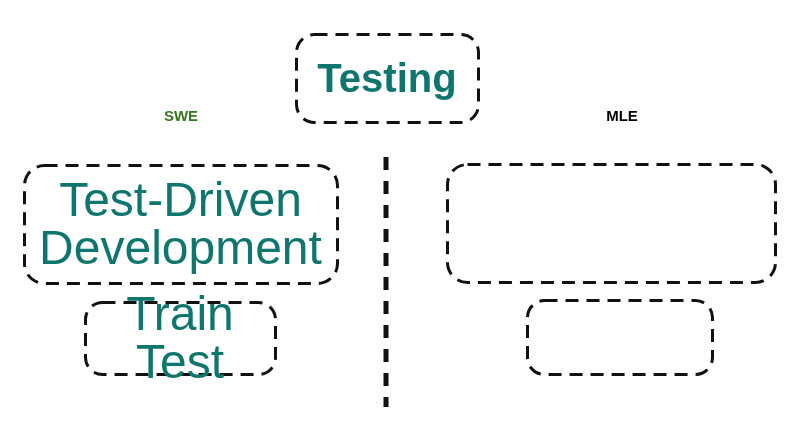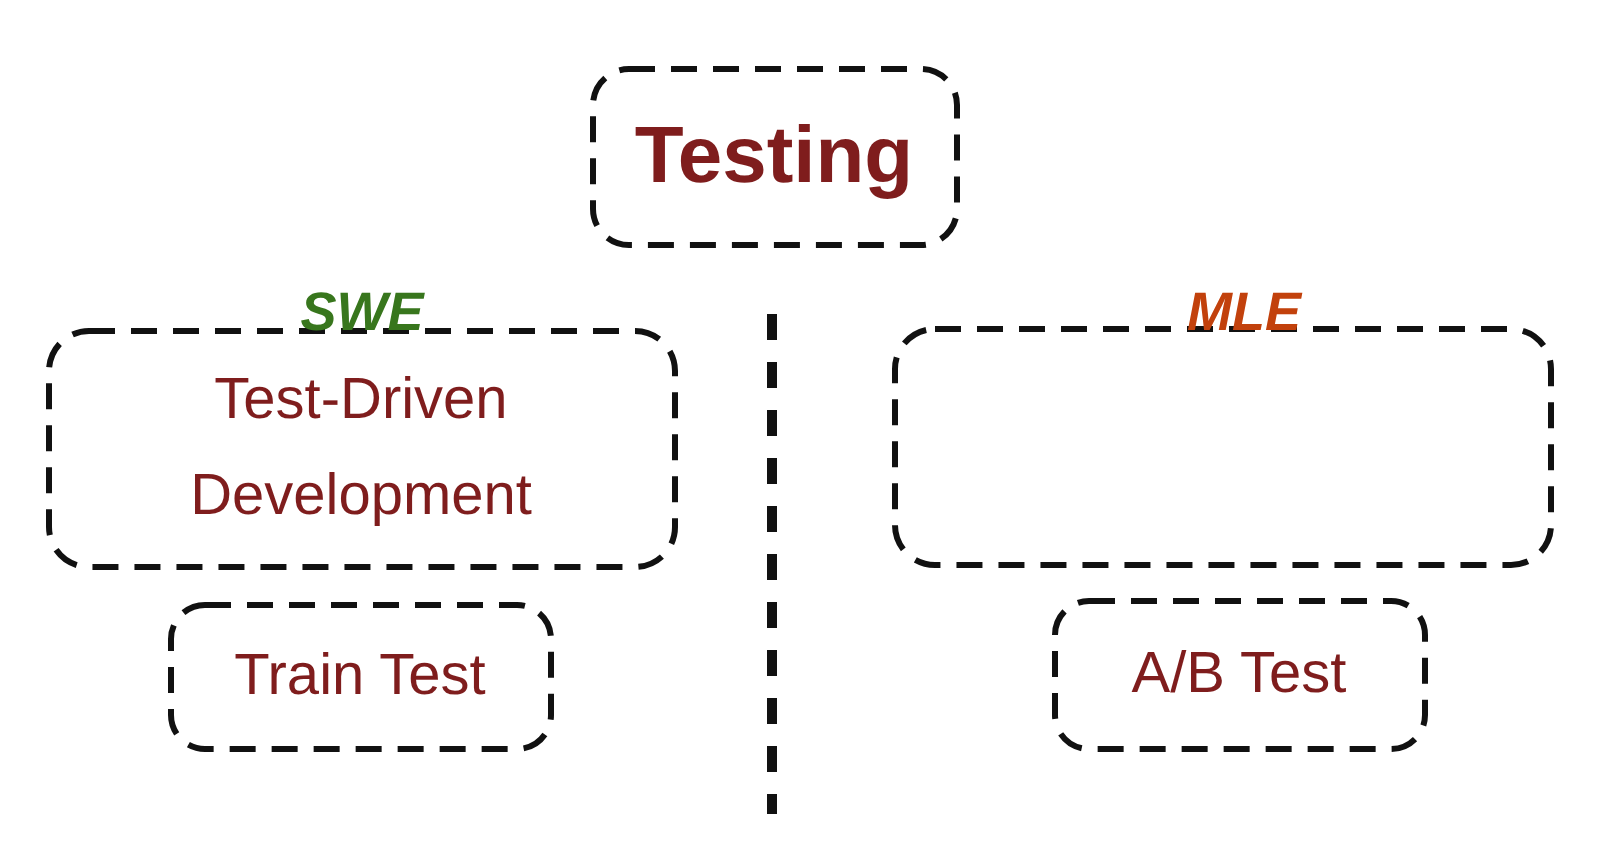--- a/index.html
+++ b/index.html
@@ -21,37 +21,35 @@
     top: 0;
     width: 800px;
     height: 424px;
   }
   .label {
     position: absolute;
     display: flex;
     align-items: center;
     justify-content: center;
     text-align: center;
-    color: #7f1d1d;
+    color: #0f766e;
   }
   .box-label {
-    font-size: 29px;
+    font-size: 48px;
     line-height: 48px;
     font-weight: 400;
   }
   .root-label {
     font-size: 40px;
     line-height: 44px;
     font-weight: 700;
   }
   .col-heading {
-    font-size: 27px;
+    font-size: 15px;
     font-weight: 700;
-    font-style: italic;
-    margin-top: 41px;
   }
   
   .pos-testing   { left: 295px; top: 33px;  width: 184px; height: 90px;  }
   .pos-swe       { left: 121px; top: 101px; width: 120px; height: 28px;  }
   .pos-mle       { left: 562px; top: 101px; width: 120px; height: 28px;  }
   .pos-tdd       { left: 23px;  top: 164px; width: 315px; height: 120px; }
   .pos-traintest { left: 446px; top: 163px; width: 330px; height: 120px; }
   .pos-unittest  { left: 84px;  top: 301px; width: 192px; height: 74px;  }
   .pos-abtest    { left: 526px; top: 299px; width: 187px; height: 76px;  }
 </style>
@@ -72,22 +70,21 @@
 
     <rect x="527.5" y="300.5" width="185" height="74" rx="17" ry="17" fill="none" stroke="#111111" stroke-width="3" stroke-dasharray="13 8"></rect>
 
     <line x1="386" y1="157" x2="386" y2="407" stroke="#111111" stroke-width="5" stroke-dasharray="13 11"></line>
   </svg>
 
   <div class="label root-label pos-testing">Testing</div>
 
   <div class="label col-heading pos-swe" style="color:#38761d;">SWE</div>
 
-  <div class="label col-heading pos-mle" style="color:#c2410c;">MLE</div>
+  <div class="label col-heading pos-mle" style="color:#000000;">MLE</div>
 
   <div class="label box-label pos-tdd">Test-Driven Development</div>
 
 
   <div class="label box-label pos-unittest">Train Test</div>
 
-  <div class="label box-label pos-abtest">A/B Test</div>
 
 </div>
 
 </body></html>

